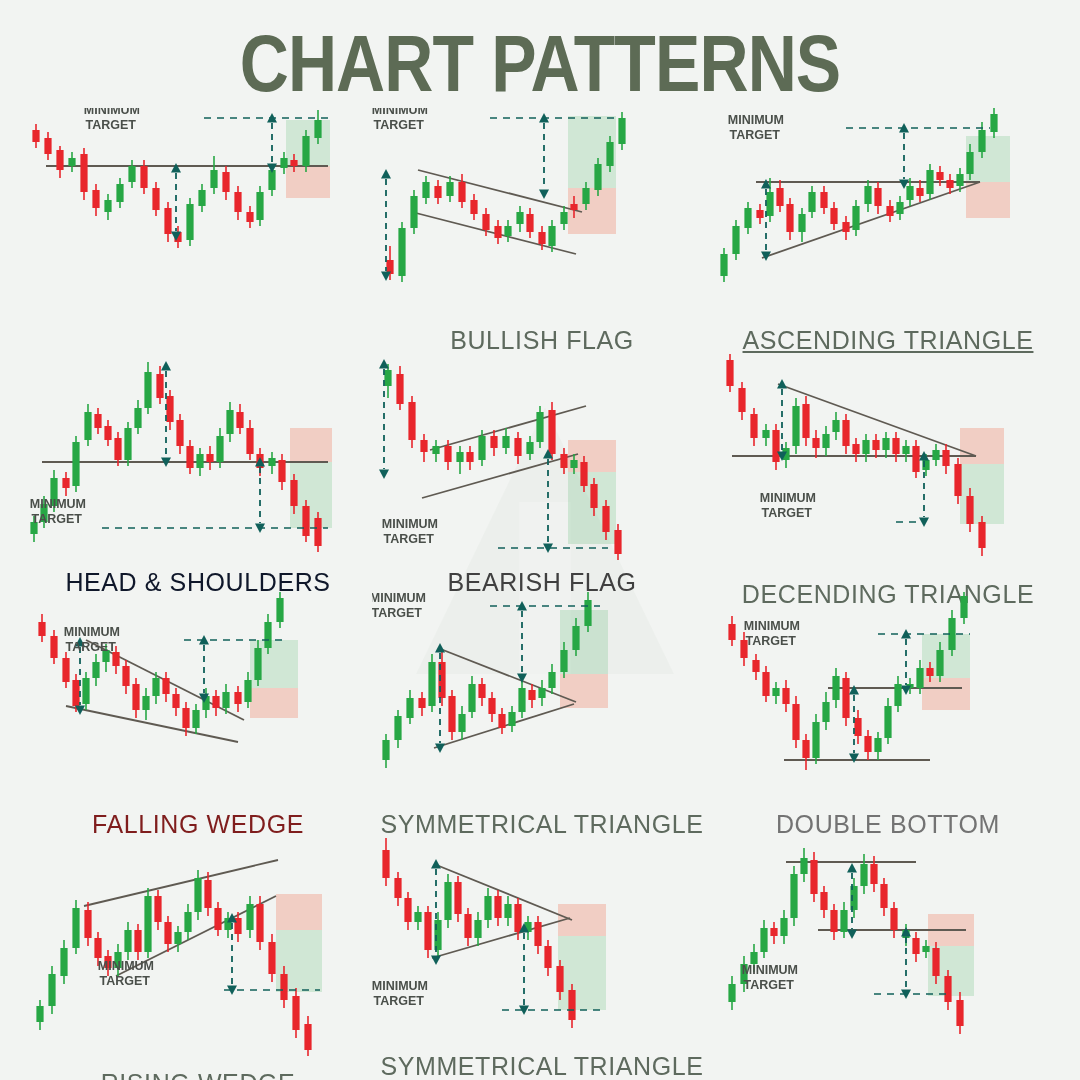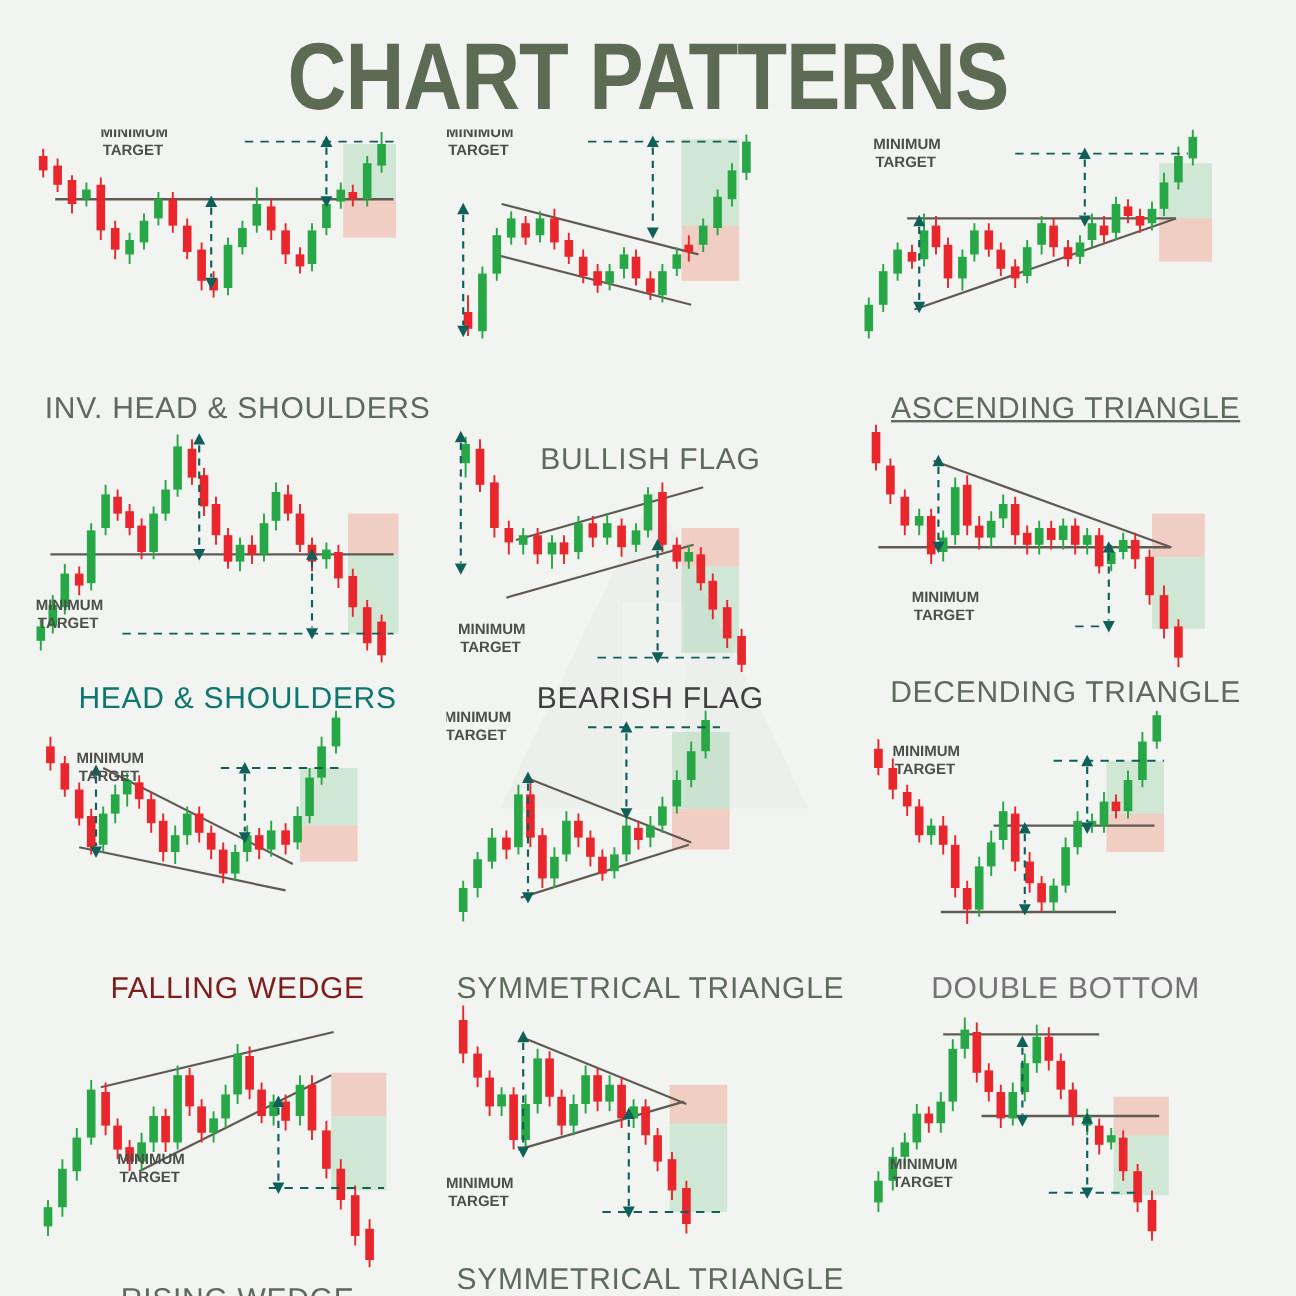--- a/index.html
+++ b/index.html
@@ -163,21 +163,20 @@
           <line x1="244" y1="15" x2="244" y2="55" stroke="#10605a" stroke-width="1.8" stroke-dasharray="6,5"></line>
           <polygon points="244,5 239,14.5 249,14.5" fill="#10605a"></polygon>
           <polygon points="244,65 239,55.5 249,55.5" fill="#10605a"></polygon>
           <line x1="148" y1="65" x2="148" y2="123" stroke="#10605a" stroke-width="1.8" stroke-dasharray="6,5"></line>
           <polygon points="148,55 143,64.5 153,64.5" fill="#10605a"></polygon>
           <polygon points="148,133 143,123.5 153,123.5" fill="#10605a"></polygon>
           <line x1="176" y1="10" x2="300" y2="10" stroke="#10605a" stroke-width="1.6" stroke-dasharray="7,6"></line>
           <text x="112" y="6" text-anchor="end" font-size="12.5" font-family="&quot;Liberation Sans&quot;, sans-serif" font-weight="600" fill="#4a4f4a">MINIMUM</text>
           <text x="108" y="21" text-anchor="end" font-size="12.5" font-family="&quot;Liberation Sans&quot;, sans-serif" font-weight="600" fill="#4a4f4a">TARGET</text>
         </svg>
-        <div class="caption" style="top: 218px; color: rgb(94, 106, 94);">INV. HEAD &amp; SHOULDERS</div>
       </div>
       <div class="cell" style="left: 372px; top: 0px; width: 340px;">
         <svg width="310" height="222" viewBox="0 0 310 222">
           <rect x="196" y="8" width="48" height="72" fill="rgba(39,167,69,0.17)"></rect>
           <rect x="196" y="80" width="48" height="46" fill="rgba(240,120,90,0.30)"></rect>
           <line x1="46" y1="62" x2="210" y2="104" stroke="#5f5a52" stroke-width="1.8"></line>
           <line x1="40" y1="104" x2="204" y2="146" stroke="#5f5a52" stroke-width="1.8"></line>
           <g>
             <line x1="18" y1="138" x2="18" y2="172" stroke="#e8262c" stroke-width="1.6"></line>
             <rect x="14.4" y="152" width="7.2" height="14" fill="#e8262c"></rect>
@@ -265,21 +264,21 @@
           <line x1="172" y1="15" x2="172" y2="81" stroke="#10605a" stroke-width="1.8" stroke-dasharray="6,5"></line>
           <polygon points="172,5 167,14.5 177,14.5" fill="#10605a"></polygon>
           <polygon points="172,91 167,81.5 177,81.5" fill="#10605a"></polygon>
           <line x1="14" y1="71" x2="14" y2="163" stroke="#10605a" stroke-width="1.8" stroke-dasharray="6,5"></line>
           <polygon points="14,61 9,70.5 19,70.5" fill="#10605a"></polygon>
           <polygon points="14,173 9,163.5 19,163.5" fill="#10605a"></polygon>
           <line x1="118" y1="10" x2="244" y2="10" stroke="#10605a" stroke-width="1.6" stroke-dasharray="7,6"></line>
           <text x="56" y="6" text-anchor="end" font-size="12.5" font-family="&quot;Liberation Sans&quot;, sans-serif" font-weight="600" fill="#4a4f4a">MINIMUM</text>
           <text x="52" y="21" text-anchor="end" font-size="12.5" font-family="&quot;Liberation Sans&quot;, sans-serif" font-weight="600" fill="#4a4f4a">TARGET</text>
         </svg>
-        <div class="caption" style="top: 218px; color: rgb(94, 106, 94); margin-top: 43px;">BULLISH FLAG</div>
+        <div class="caption" style="top: 218px; color: rgb(94, 106, 94);">BULLISH FLAG</div>
       </div>
       <div class="cell" style="left: 718px; top: 0px; width: 340px;">
         <svg width="310" height="222" viewBox="0 0 310 222">
           <rect x="248" y="28" width="44" height="46" fill="rgba(39,167,69,0.17)"></rect>
           <rect x="248" y="74" width="44" height="36" fill="rgba(240,120,90,0.30)"></rect>
           <line x1="38" y1="74" x2="262" y2="74" stroke="#5f5a52" stroke-width="2"></line>
           <line x1="44" y1="150" x2="262" y2="74" stroke="#5f5a52" stroke-width="1.8"></line>
           <g>
             <line x1="6" y1="140" x2="6" y2="174" stroke="#27a745" stroke-width="1.6"></line>
             <rect x="2.4" y="146" width="7.2" height="22" fill="#27a745"></rect>
@@ -516,21 +515,21 @@
           <line x1="138" y1="21" x2="138" y2="107" stroke="#10605a" stroke-width="1.8" stroke-dasharray="6,5"></line>
           <polygon points="138,11 133,20.5 143,20.5" fill="#10605a"></polygon>
           <polygon points="138,117 133,107.5 143,107.5" fill="#10605a"></polygon>
           <line x1="232" y1="117" x2="232" y2="173" stroke="#10605a" stroke-width="1.8" stroke-dasharray="6,5"></line>
           <polygon points="232,107 227,116.5 237,116.5" fill="#10605a"></polygon>
           <polygon points="232,183 227,173.5 237,173.5" fill="#10605a"></polygon>
           <line x1="74" y1="178" x2="300" y2="178" stroke="#10605a" stroke-width="1.6" stroke-dasharray="7,6"></line>
           <text x="58" y="158" text-anchor="end" font-size="12.5" font-family="&quot;Liberation Sans&quot;, sans-serif" font-weight="600" fill="#4a4f4a">MINIMUM</text>
           <text x="54" y="173" text-anchor="end" font-size="12.5" font-family="&quot;Liberation Sans&quot;, sans-serif" font-weight="600" fill="#4a4f4a">TARGET</text>
         </svg>
-        <div class="caption" style="top: 218px; color: #0f766e;">HEAD &amp; SHOULDERS</div>
+        <div class="caption" style="top: 218px; color: #0f172a;">HEAD &amp; SHOULDERS</div>
       </div>
       <div class="cell" style="left: 372px; top: 242px; width: 340px;">
         <svg width="310" height="222" viewBox="0 0 310 222">
           <rect x="196" y="90" width="48" height="32" fill="rgba(240,120,90,0.30)"></rect>
           <rect x="196" y="122" width="48" height="72" fill="rgba(39,167,69,0.17)"></rect>
           <line x1="58" y1="100" x2="214" y2="56" stroke="#5f5a52" stroke-width="1.8"></line>
           <line x1="50" y1="148" x2="206" y2="104" stroke="#5f5a52" stroke-width="1.8"></line>
           <g>
             <line x1="16" y1="14" x2="16" y2="48" stroke="#27a745" stroke-width="1.6"></line>
             <rect x="12.4" y="20" width="7.2" height="16" fill="#27a745"></rect>
@@ -736,21 +735,21 @@
           <line x1="64" y1="39" x2="64" y2="101" stroke="#10605a" stroke-width="1.8" stroke-dasharray="6,5"></line>
           <polygon points="64,29 59,38.5 69,38.5" fill="#10605a"></polygon>
           <polygon points="64,111 59,101.5 69,101.5" fill="#10605a"></polygon>
           <line x1="206" y1="111" x2="206" y2="167" stroke="#10605a" stroke-width="1.8" stroke-dasharray="6,5"></line>
           <polygon points="206,101 201,110.5 211,110.5" fill="#10605a"></polygon>
           <polygon points="206,177 201,167.5 211,167.5" fill="#10605a"></polygon>
           <line x1="178" y1="172" x2="206" y2="172" stroke="#10605a" stroke-width="1.6" stroke-dasharray="7,6"></line>
           <text x="98" y="152" text-anchor="end" font-size="12.5" font-family="&quot;Liberation Sans&quot;, sans-serif" font-weight="600" fill="#4a4f4a">MINIMUM</text>
           <text x="94" y="167" text-anchor="end" font-size="12.5" font-family="&quot;Liberation Sans&quot;, sans-serif" font-weight="600" fill="#4a4f4a">TARGET</text>
         </svg>
-        <div class="caption" style="top: 213px; color: rgb(94, 106, 94); text-align: center;">DECENDING TRIANGLE</div>
+        <div class="caption" style="top: 230px; color: rgb(94, 106, 94); text-align: center;">DECENDING TRIANGLE</div>
       </div>
       <div class="cell" style="left: 28px; top: 484px; width: 340px;">
         <svg width="310" height="222" viewBox="0 0 310 222">
           <rect x="222" y="48" width="48" height="48" fill="rgba(39,167,69,0.17)"></rect>
           <rect x="222" y="96" width="48" height="30" fill="rgba(240,120,90,0.30)"></rect>
           <line x1="58" y1="48" x2="216" y2="128" stroke="#5f5a52" stroke-width="1.8"></line>
           <line x1="38" y1="114" x2="210" y2="150" stroke="#5f5a52" stroke-width="1.8"></line>
           <g>
             <line x1="14" y1="22" x2="14" y2="50" stroke="#e8262c" stroke-width="1.6"></line>
             <rect x="10.4" y="30" width="7.2" height="14" fill="#e8262c"></rect>

